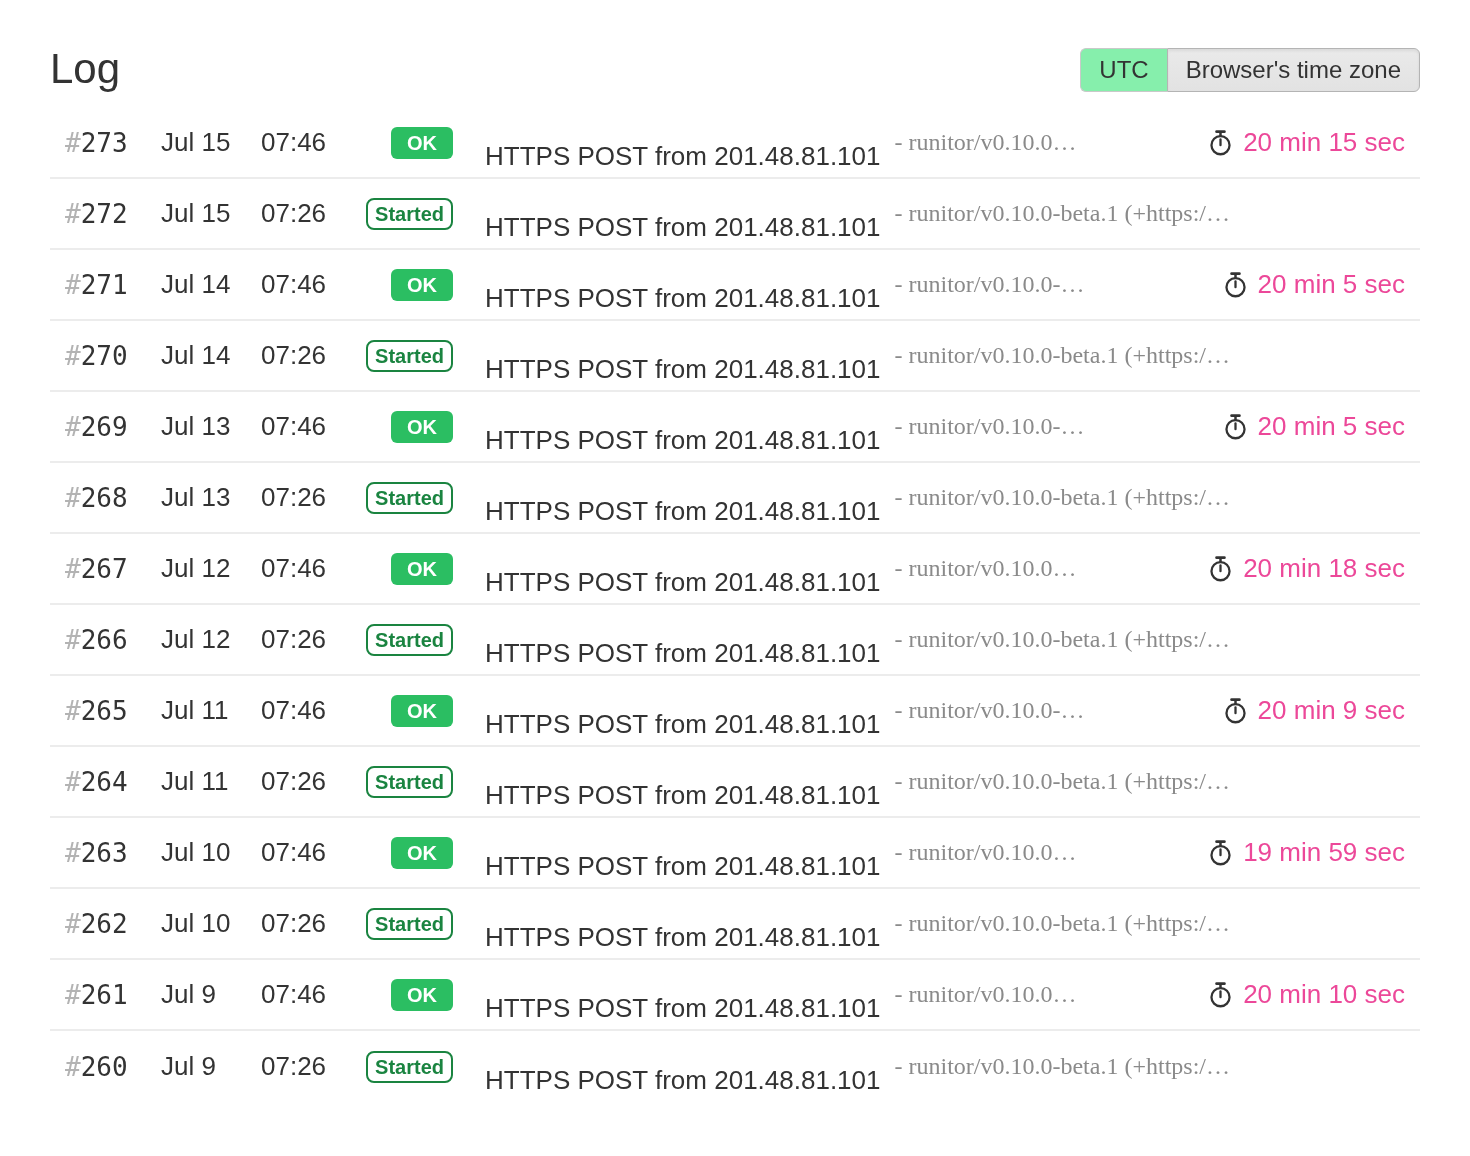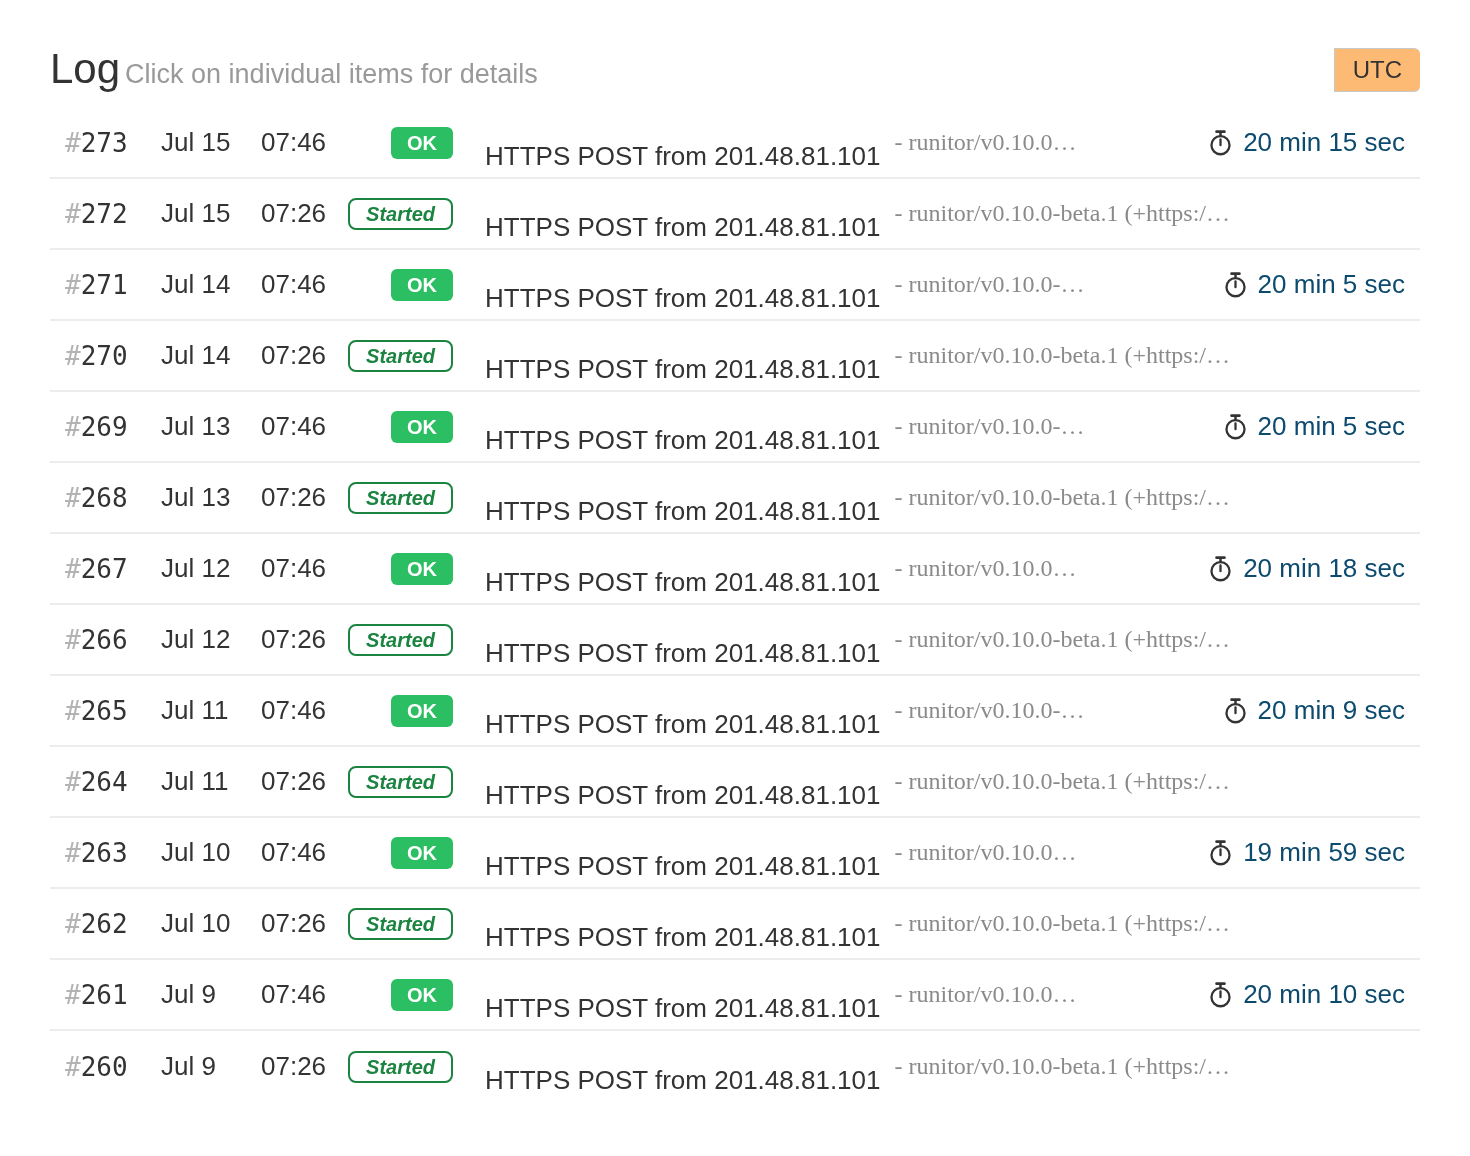--- a/index.html
+++ b/index.html
@@ -9,21 +9,21 @@
 
   
   .header { display:flex; justify-content:space-between; align-items:flex-start; }
   .title-block { display:flex; align-items:baseline; gap:5px; }
   .page-title { font-size:42px; font-weight:400; color:#333; line-height:1.1; }
   .page-subtitle { font-size:27px; color:#999; }
 
   .tz-toggle { display:flex; margin-top:2px; }
   .tz-btn {
     font-family:"Liberation Sans", sans-serif;
-    font-size:24px; color:#333; background:#fdba74;
+    font-size:24px; color:#333; background:#86efac;
     border:1px solid #c9c9c9; padding:6px 18px; cursor:pointer; line-height:1.25;
   }
   .tz-btn:first-child { border-radius:6px 0 0 6px; border-right:none; }
   .tz-btn:last-child { border-radius:0 6px 6px 0; }
   .tz-btn.active {
     background:linear-gradient(#eaeaea,#e2e2e2);
     border:1px solid #b4b4b4;
     box-shadow:inset 0 2px 3px rgba(0,0,0,.07);
   }
 
@@ -41,47 +41,47 @@
   .col-date { width:100px; flex:none; color:#333; }
   .col-time { width:66px; flex:none; color:#333; }
   .col-badge { width:126px; flex:none; display:flex; justify-content:flex-end; }
   .badge { font-weight:bold; white-space:nowrap; }
   .badge-ok {
     background:var(--ok-green,#2bbe62); color:#fff; font-size:20px;
     padding:4px 16px; border-radius:6px; line-height:1.2;
   }
   .badge-started {
     color:var(--started-green,#1a8440); border:2px solid var(--started-green,#1a8440);
-    background:#fff; font-size:20px; padding:2px 16px; border-radius:8px; line-height:1.2;font-style:italic;
+    background:#fff; font-size:20px; padding:2px 7px; border-radius:8px; line-height:1.2;
   }
 
   .col-desc { flex:1; min-width:0; margin-left:32px; display:flex; align-items:center; }
   .desc-main { white-space:nowrap; color:#333; flex:none;margin-top:28px; }
   .desc-agent {
     font-family:Liberation Serif, serif; font-size:24px; color:#8a8a8a;
     margin-left:14px; white-space:nowrap; overflow:hidden; flex:0 1 auto; min-width:0;
   }
   .duration {
     margin-left:auto; padding-left:20px; display:flex; align-items:center;
-    gap:9px; white-space:nowrap; color:#0c4a6e; flex:none;
+    gap:9px; white-space:nowrap; color:#ec4899; flex:none;
   }
   .duration svg { display:block; }
 </style>
 </head>
 <body>
 
 <div class="container">
 
   <div class="header">
     <div class="title-block">
       <span class="page-title">Log</span>
-      <span class="page-subtitle">Click on individual items for details</span>
     </div>
     <div class="tz-toggle">
       <button class="tz-btn">UTC</button>
+      <button class="tz-btn active">Browser's time zone</button>
     </div>
   </div>
 
   <div class="log-table">
 
     <div id="log-rows">
       <div class="log-row">
         <span class="col-num"><span class="hash">#</span><span class="num">273</span></span>
         <span class="col-date">Jul 15</span>
         <span class="col-time">07:46</span>

